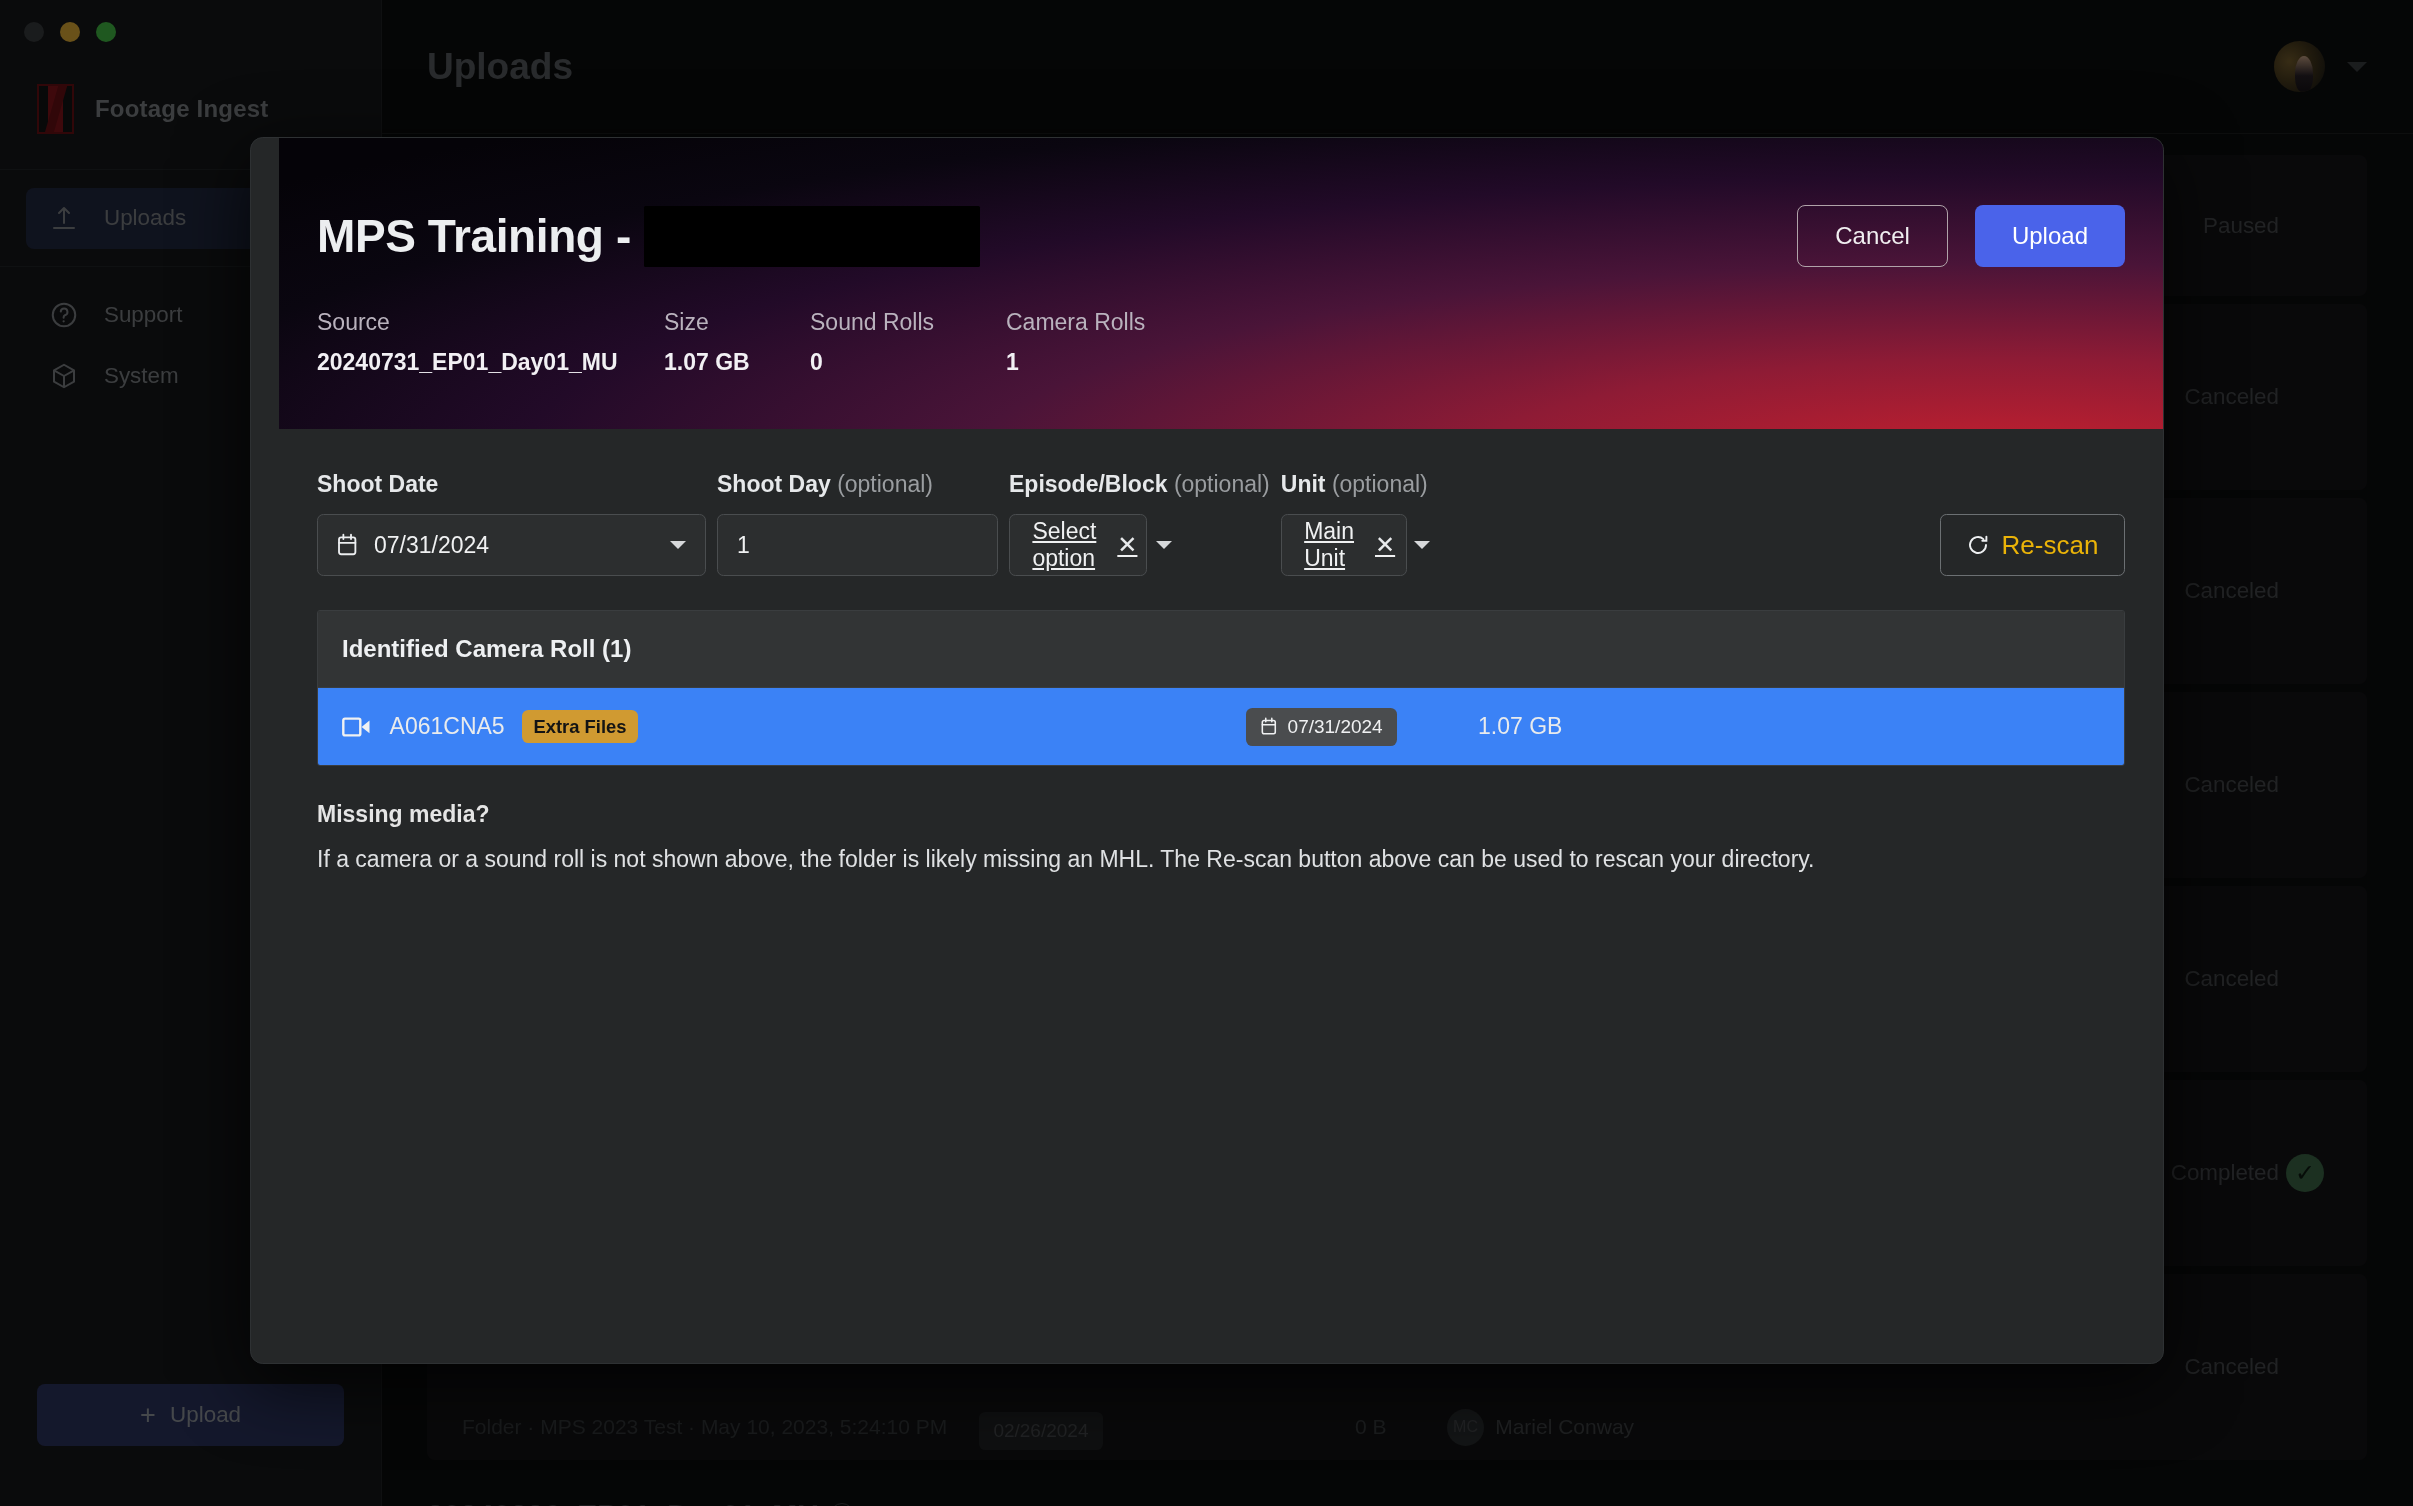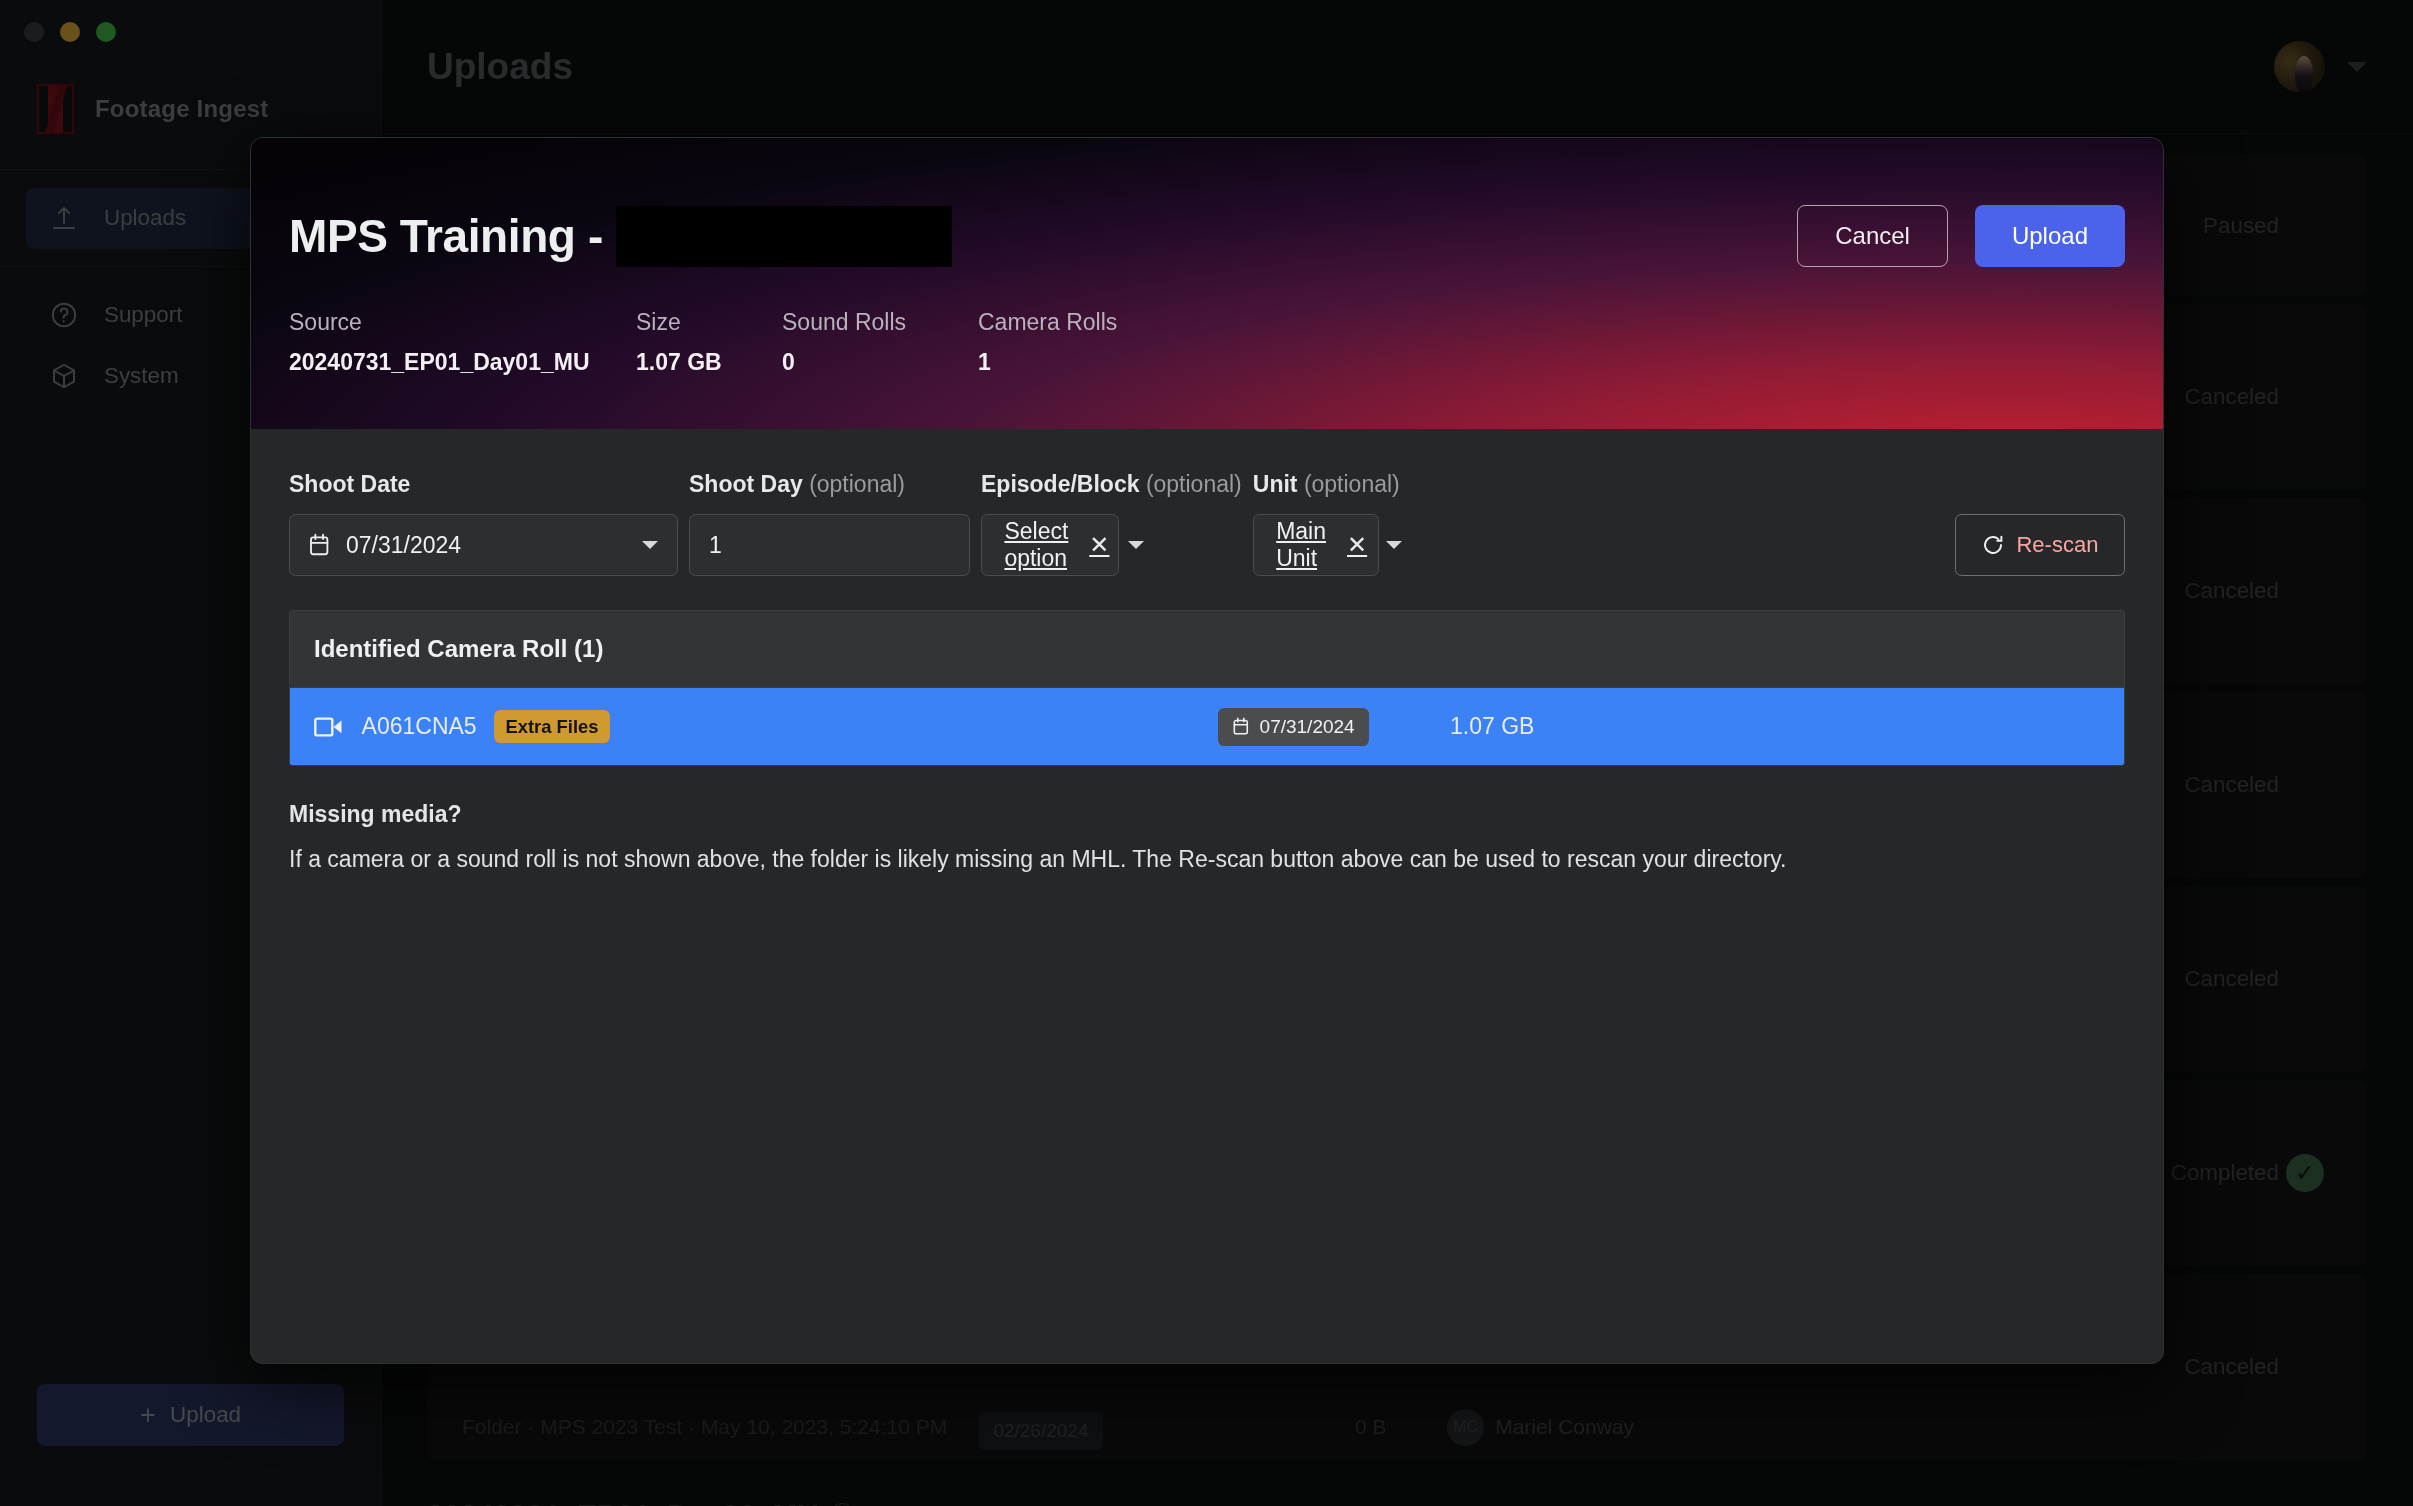--- a/index.html
+++ b/index.html
@@ -141,20 +141,21 @@
   }
   .bg-table-head .c { width: 232px; }
 
   
   .overlay { position: absolute; inset: 0; background: rgba(0,0,0,.55); }
   .modal {
     position: absolute; left: 250px; top: 137px; width: 1914px; height: 1227px;
     background: #252728; border-radius: 12.8px; overflow: hidden;
     box-shadow: 0 19px 72px rgba(0,0,0,.75);
     border: 0.8px solid #2e3133;
+    padding-left: 28px;
   }
   .modal-hero {
     position: relative; height: 291px;
     background:
       radial-gradient(120% 150% at 92% 112%, #c7202e 0%, #8e1b35 24%, #4a1438 46%, #220a28 66%, #0a0610 84%, #050308 100%);
   }
   .hero-title-row {
     position: absolute; left: 38px; top: 67px; right: 38px;
     display: flex; align-items: center; justify-content: space-between;
   }
@@ -200,21 +201,21 @@
   .combo-main { display: flex; align-items: center; gap: 21px; padding: 0 19px 0 22.4px; height: 100%; }
   .combo-divider { width: 0.8px; height: 100%; background: #4a4d4f; }
   .combo-arrow { width: 48px; height: 100%; display: flex; align-items: center; justify-content: center; }
   .x-clear { font-size: 24px; color: #e8eaec; font-weight: 300; line-height: 1; }
   .tri-down { width: 0; height: 0; border-left: 8px solid transparent; border-right: 8px solid transparent; border-top: 8.8px solid #d6d8da; }
   .ctrl.combo.episode { width: 138px; }
   .ctrl.combo.unit { width: 126px; }
   .rescan-wrap { margin-left: auto; }
   .btn-rescan {
     height: 62px; padding: 0 25.6px; border-radius: 6.4px; background: transparent;
-    border: 0.8px solid #6c7073; color: #fca5a5; font-size: 22px; font-family: inherit;
+    border: 0.8px solid #6c7073; color: #eab308; font-size: 26px; font-family: inherit;
     display: flex; align-items: center; gap: 11.2px;
   }
 
   
   .roll-panel { margin-top: 34px; border: 0.8px solid #3a3d3f; border-radius: 3px; overflow: hidden; }
   .roll-head {
     height: 77px; background: #323435; display: flex; align-items: center;
     padding: 0 24px; font-size: 24px; font-weight: bold; color: #eef0f2;
     border-bottom: 0.8px solid #3a3d3f;
   }

